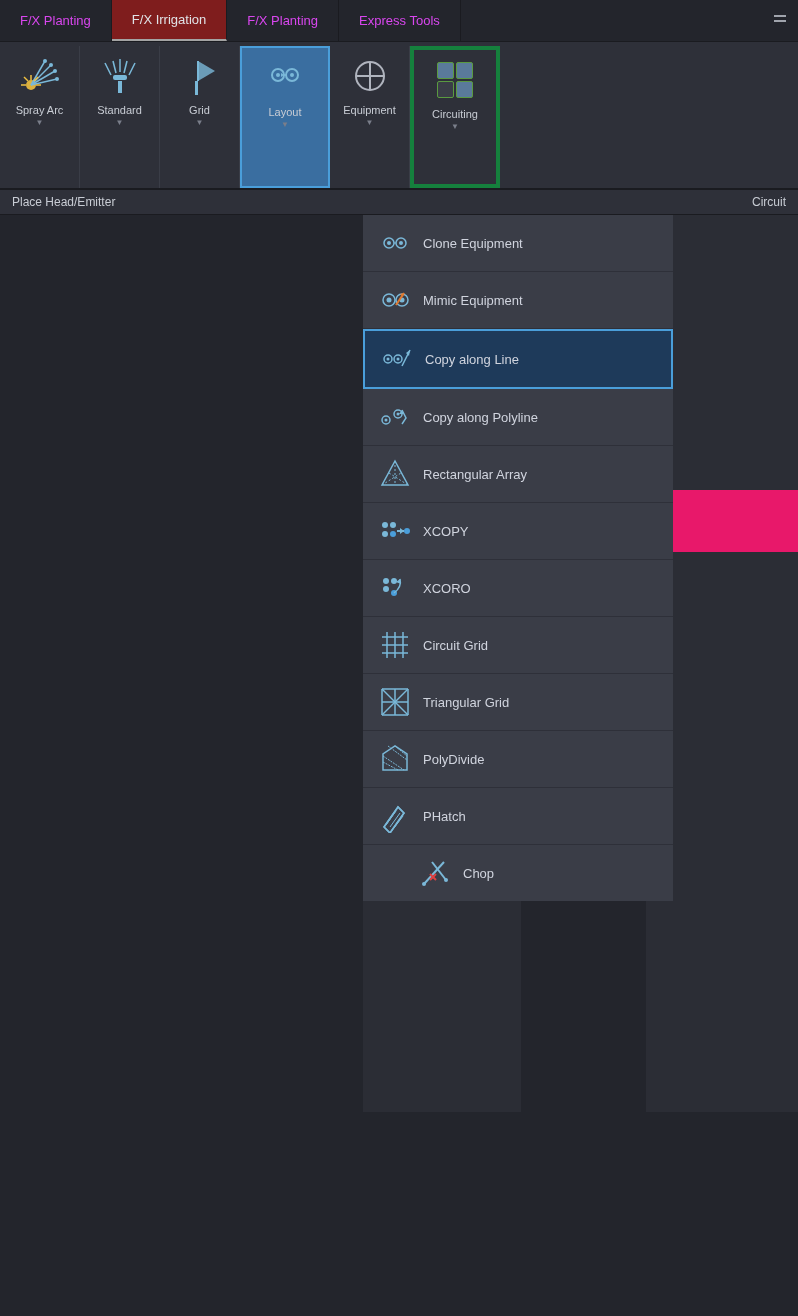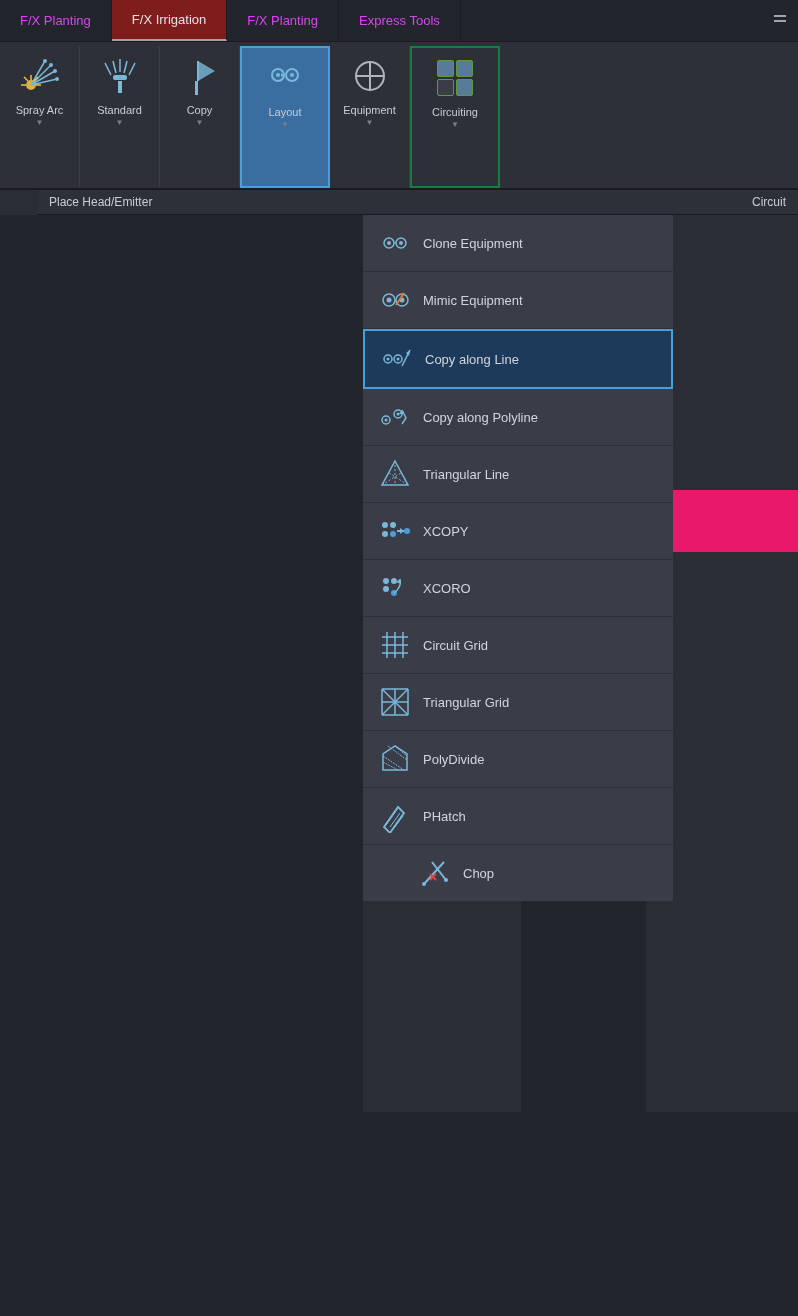--- a/index.html
+++ b/index.html
@@ -112,21 +112,20 @@
     
     .place-head-bar {
       background: #2e3039;
       padding: 5px 12px;
       font-size: 12px;
       color: #c8ccd4;
       border-bottom: 1px solid #1a1b20;
       display: flex;
       align-items: center;
       justify-content: space-between;
-      margin-left: 37px;
     }
     .place-head-bar .circuit-label {
       color: #c8ccd4;
     }
 
     
     .left-panel {
       width: 363px;
       background: #23252c;
       min-height: 1100px;
@@ -256,21 +255,21 @@
 
   <div class="ribbon-group">
     <div class="ribbon-icon">
       <svg width="46" height="46" viewBox="0 0 46 46">
 
         <rect x="18" y="28" width="3" height="14" fill="#7ab8d8"></rect>
         <polygon points="21,8 21,28 38,18" fill="#7ab8d8" opacity="0.8"></polygon>
         <line x1="21" y1="8" x2="21" y2="28" stroke="#7ab8d8" stroke-width="2"></line>
       </svg>
     </div>
-    <span class="ribbon-label">Copy</span>
+    <span class="ribbon-label">Grid</span>
     <span class="ribbon-arrow">▼</span>
   </div>
 
   <div class="ribbon-group active" style="background:#3a6ea0; border:2px solid #4a9eda; min-width:90px;">
     <div class="ribbon-icon">
       <svg width="46" height="46" viewBox="0 0 46 46">
 
         <circle cx="16" cy="20" r="6" fill="none" stroke="#7ab8d8" stroke-width="2"></circle>
         <circle cx="16" cy="20" r="2" fill="#7ab8d8"></circle>
         <circle cx="30" cy="20" r="6" fill="none" stroke="#7ab8d8" stroke-width="2"></circle>
@@ -290,21 +289,21 @@
 
         <circle cx="23" cy="23" r="14" fill="none" stroke="#b0b4be" stroke-width="2"></circle>
         <line x1="23" y1="9" x2="23" y2="37" stroke="#b0b4be" stroke-width="2"></line>
         <line x1="9" y1="23" x2="37" y2="23" stroke="#b0b4be" stroke-width="2"></line>
       </svg>
     </div>
     <span class="ribbon-label">Equipment</span>
     <span class="ribbon-arrow">▼</span>
   </div>
 
-  <div class="ribbon-group circuiting" style="border:2px solid #15803d; min-width:90px;">
+  <div class="ribbon-group circuiting" style="border:4px solid #15803d; min-width:90px;">
     <div class="ribbon-icon">
       <div class="circuiting-icon">
         <div class="circ-cell filled"></div>
         <div class="circ-cell filled"></div>
         <div class="circ-cell"></div>
         <div class="circ-cell filled"></div>
       </div>
     </div>
     <span class="ribbon-label">Circuiting</span>
     <span class="ribbon-arrow">▼</span>
@@ -392,21 +391,21 @@
     <div class="dropdown-item">
       <div class="dropdown-item-icon">
         <svg width="34" height="34" viewBox="0 0 34 34">
           <polygon points="17,4 30,28 4,28" fill="none" stroke="#7ab8d8" stroke-width="1.5"></polygon>
 
           <line x1="17" y1="4" x2="17" y2="28" stroke="#7ab8d8" stroke-width="1" stroke-dasharray="2,2"></line>
           <line x1="4" y1="28" x2="23" y2="16" stroke="#7ab8d8" stroke-width="1" stroke-dasharray="2,2"></line>
           <line x1="11" y1="16" x2="30" y2="28" stroke="#7ab8d8" stroke-width="1" stroke-dasharray="2,2"></line>
         </svg>
       </div>
-      <span class="dropdown-item-label">Triangular Line</span>
+      <span class="dropdown-item-label">Rectangular Array</span>
     </div>
 
     <div class="dropdown-item">
       <div class="dropdown-item-icon">
         <svg width="34" height="34" viewBox="0 0 34 34">
 
           <circle cx="7" cy="11" r="3" fill="#7ab8d8"></circle>
           <circle cx="15" cy="11" r="3" fill="#7ab8d8"></circle>
           <circle cx="7" cy="20" r="3" fill="#7ab8d8"></circle>
           <circle cx="15" cy="20" r="3" fill="#4a9eda"></circle>

